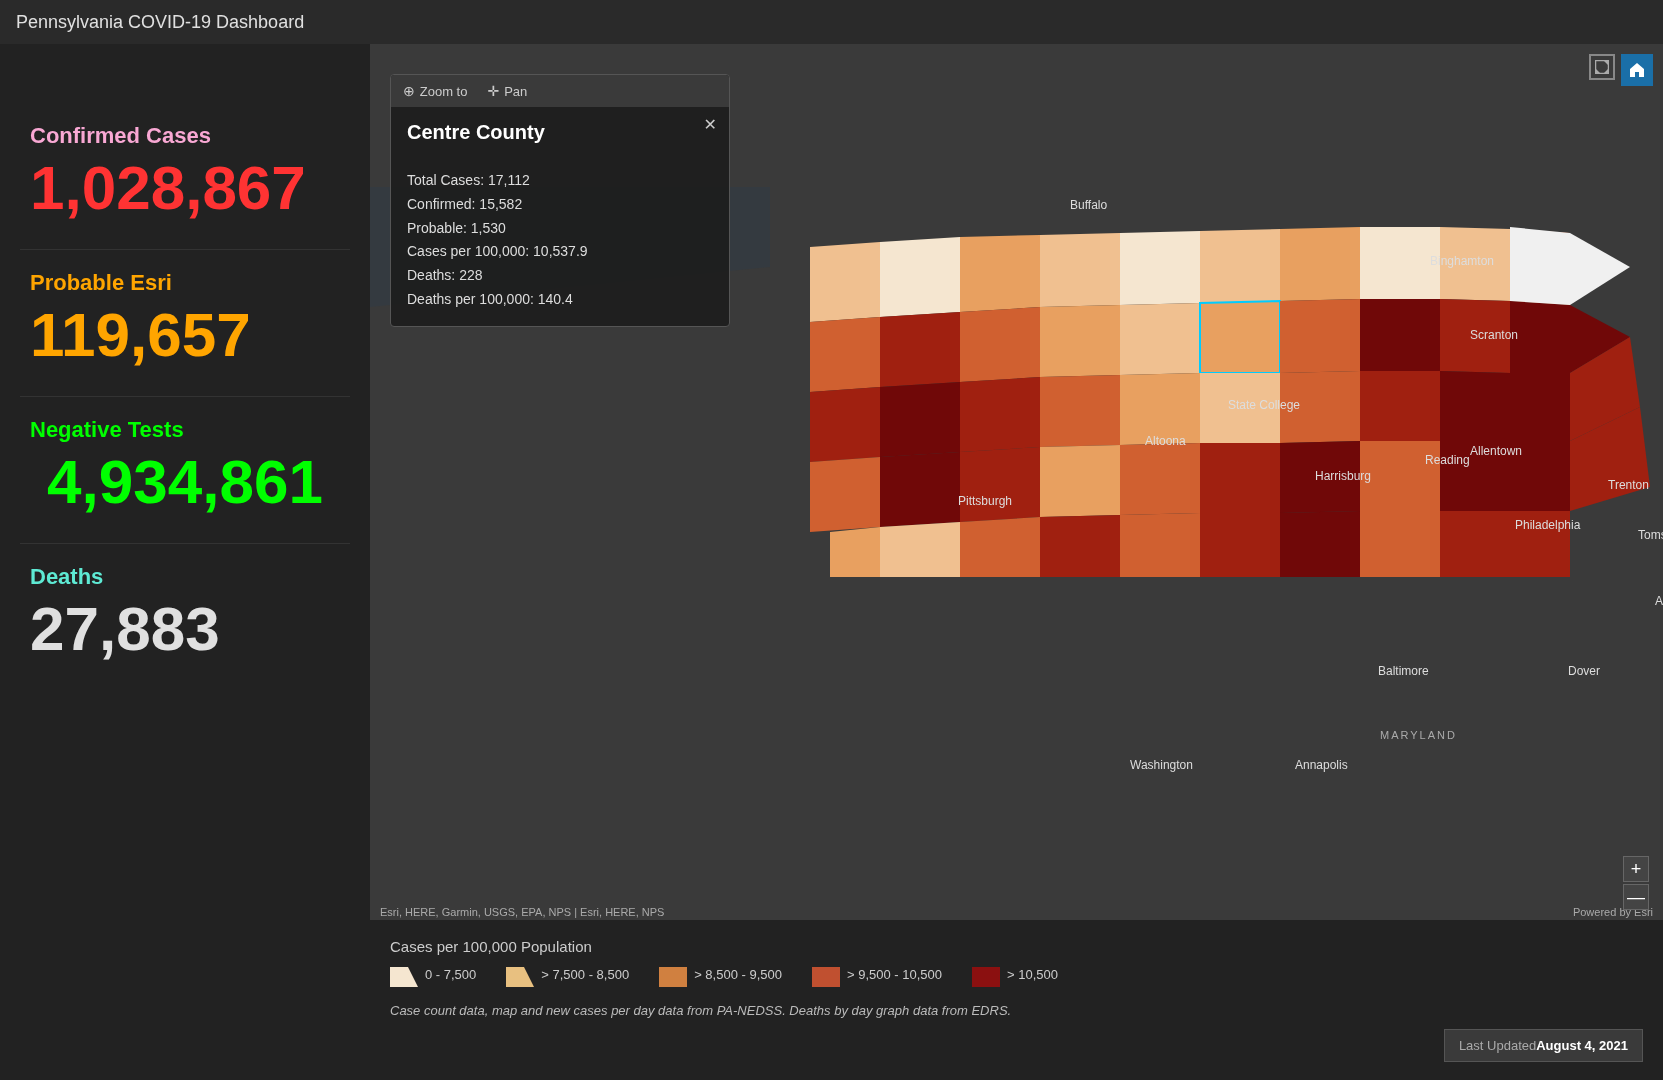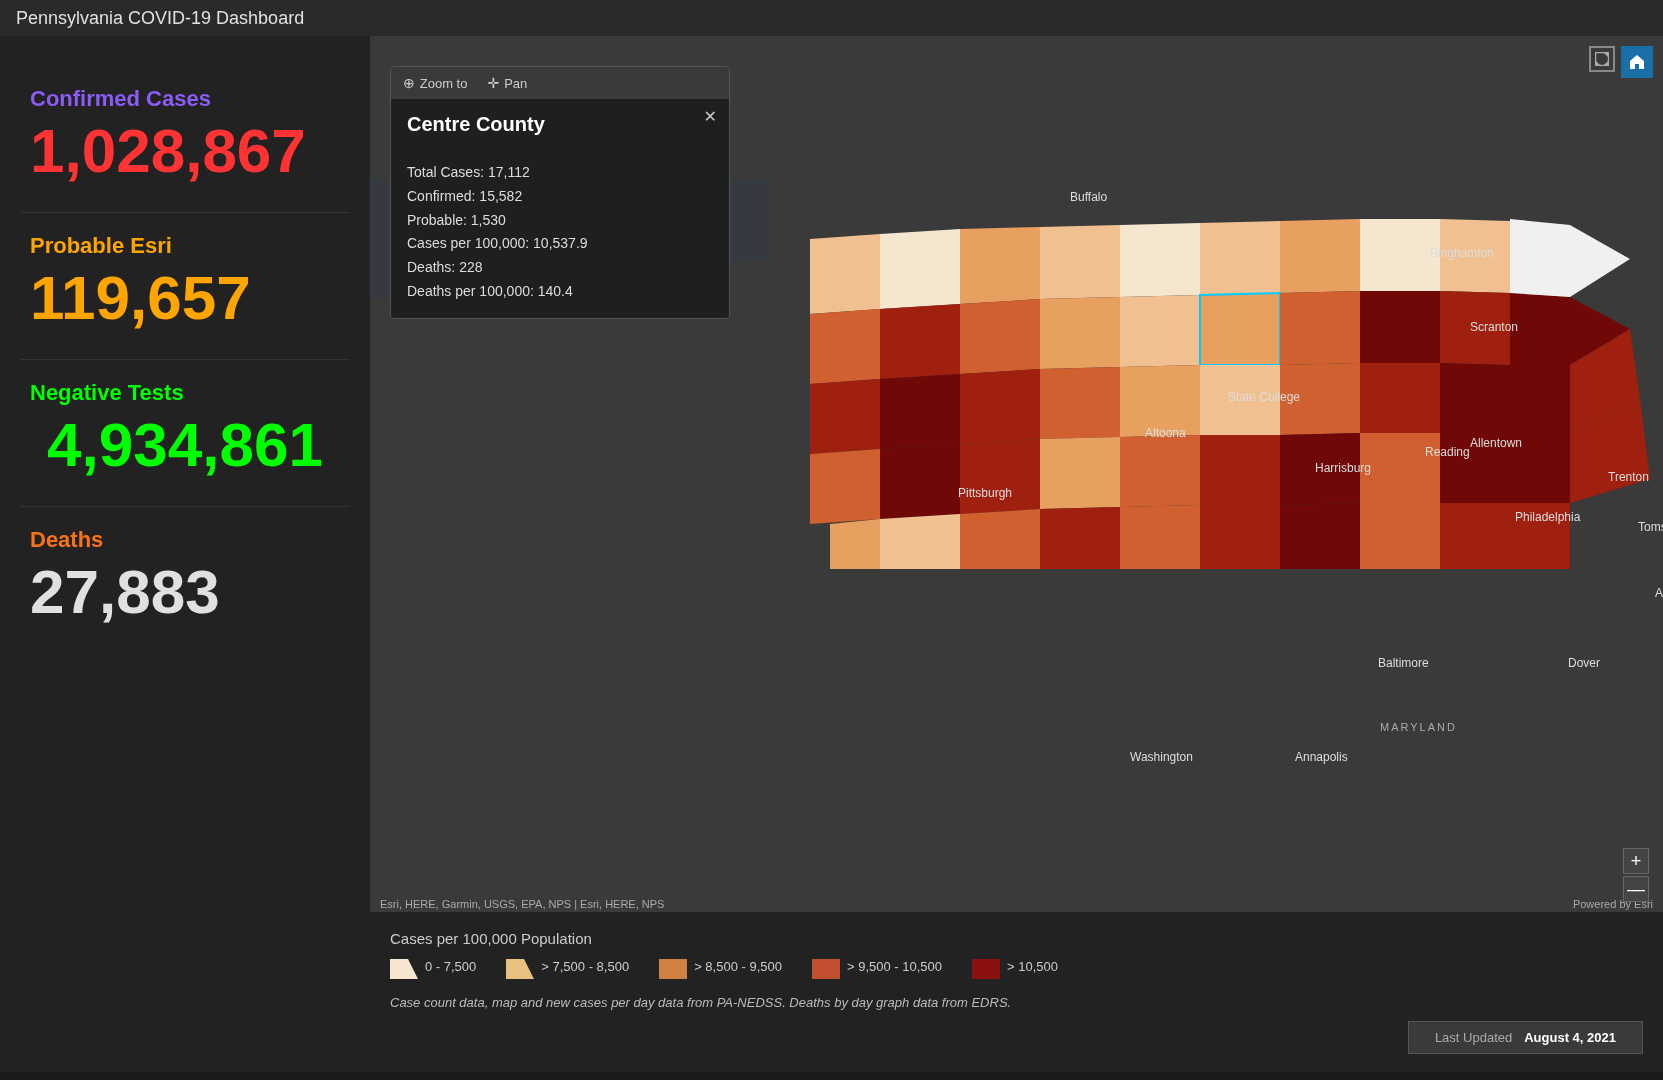--- a/index.html
+++ b/index.html
@@ -12,21 +12,21 @@
       overflow: hidden;
     }
 
     
     #title-bar {
       background: #2a2a2a;
       padding: 10px 16px;
       font-size: 18px;
       font-weight: 500;
       color: #e0e0e0;
-      height: 36px;
+      height: 44px;
       display: flex;
       align-items: center;
     }
 
     
     #main-layout {
       display: flex;
       height: calc(1080px - 44px);
     }
 
@@ -54,30 +54,30 @@
       font-weight: 700;
       margin-bottom: 8px;
     }
 
     .stat-value {
       font-size: 62px;
       font-weight: 700;
       line-height: 1;
     }
 
-    .confirmed-label { color: #8b5cf6; }
+    .confirmed-label { color: #f9a8d4; margin-top: 29px; }
     .confirmed-value { color: #ff3333; }
 
     .probable-label { color: #ffa500; }
     .probable-value { color: #ffa500; }
 
     .negative-label { color: #00ff00; }
     .negative-value { color: #00ff00; text-align: center; }
 
-    .deaths-label { color: #f97316; }
+    .deaths-label { color: #5eead4; }
     .deaths-value { color: #e0e0e0; }
 
     
     #map-area {
       flex: 1;
       position: relative;
       background: #2d2d2d;
       overflow: hidden;
     }
 
@@ -288,24 +288,23 @@
       line-height: 1.5;
       max-width: 700px;
     }
 
     #last-updated-box {
       position: absolute;
       bottom: 18px;
       right: 20px;
       background: #3a3a3a;
       border: 1px solid #555;
-      padding: 8px 26px;
-      display: flex;
-      align-items: center;
-      gap: 12px;
+      padding: 8px 14px;
+      display: flex;
+      align-items: center;
       font-size: 13px;
     }
 
     #last-updated-label {
       color: #aaa;
     }
 
     #last-updated-date {
       color: #fff;
       font-weight: 600;

